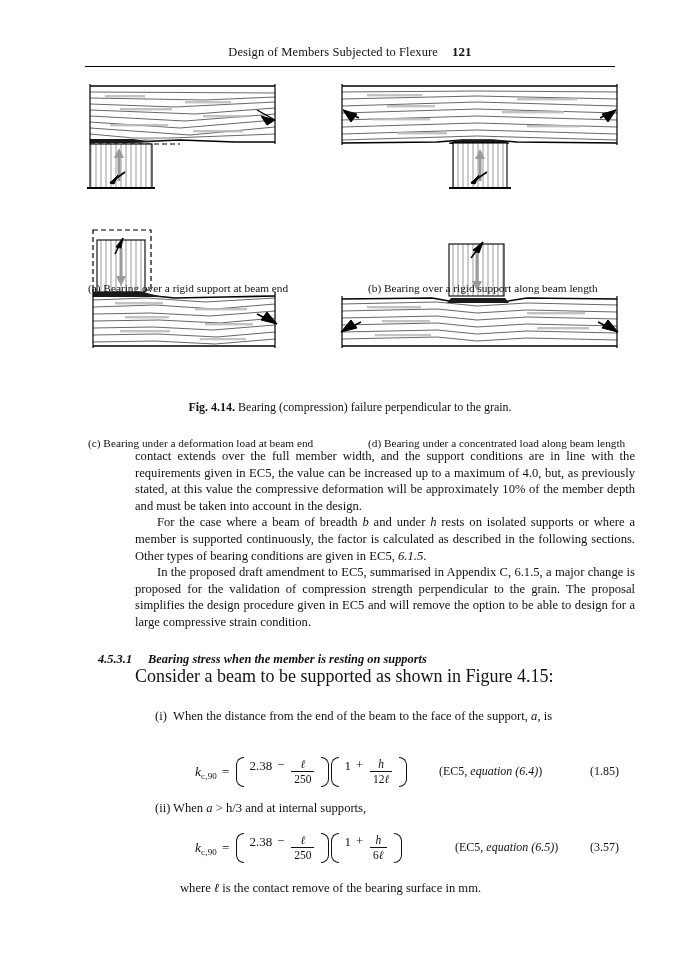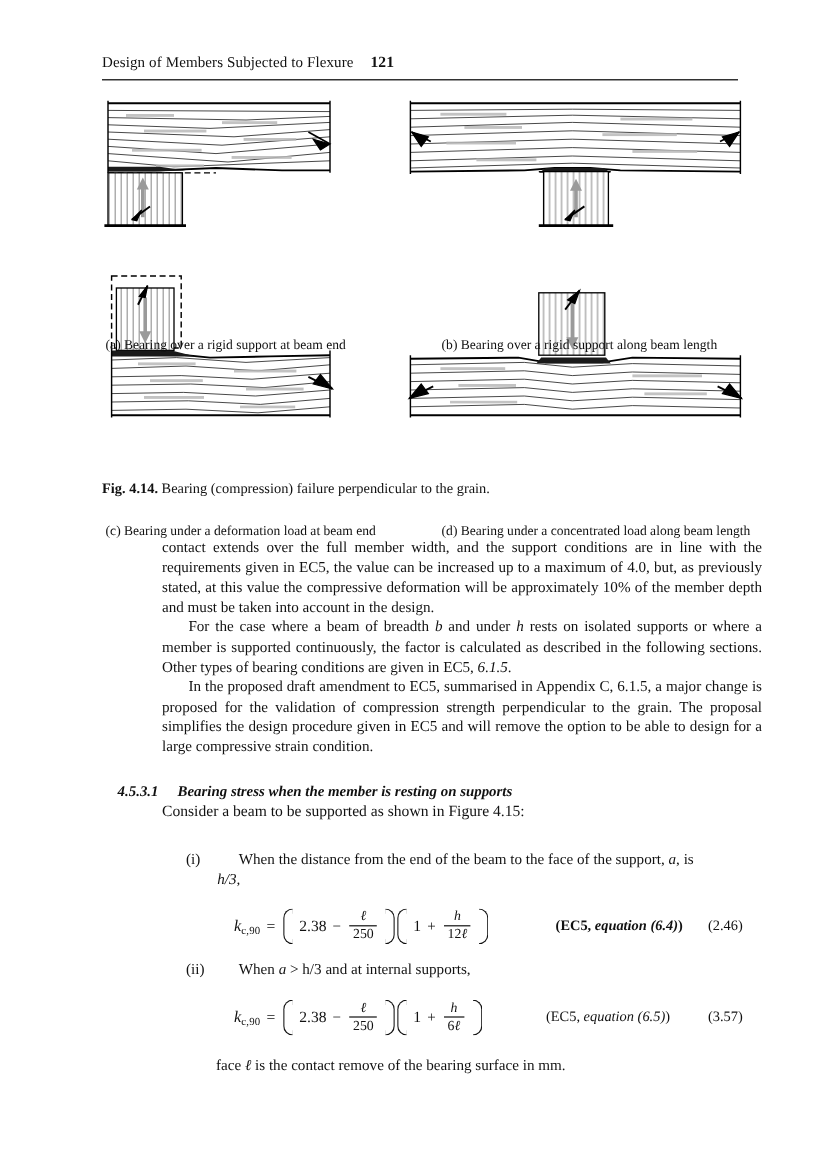--- a/index.html
+++ b/index.html
@@ -15,21 +15,21 @@
     color: #111111;
     overflow: hidden;
   }
 
   
   .page-header {
     position: absolute;
     left: 85px;
     top: 44px;
     width: 530px;
-    text-align: left;
+    text-align: center;
     font-size: 12.5px;
     letter-spacing: .1px;
   }
   .page-header .title { }
   .page-header .folio {
     font-weight: bold;
     margin-left: 14px;
     font-size: 13px;
   }
   .header-rule {
@@ -73,20 +73,21 @@
   .cap-c { left: 88px;  top: 357px; }
   .cap-d { left: 368px; top: 357px; }
   .cap-d .cap-ind { width: 250px; }
 
   .fig-main-caption {
     position: absolute;
     left: 85px;
     top: 400px;
     width: 530px;
     font-size: 12px;
+    text-align: center;
   }
   .fig-main-caption .fig-num { font-weight: bold; }
 
   
   .body-text {
     position: absolute;
     left: 135px;
     top: 448px;
     width: 500px;
     font-size: 12.6px;
@@ -110,42 +111,42 @@
   }
   .section-head .sec-num {
     display: inline-block;
     width: 50px;
   }
   .section-lead {
     position: absolute;
     left: 135px;
     top: 668px;
     width: 500px;
-    font-size: 13px;
+    font-size: 18px;
     line-height: 16.6px;
   }
 
   
   .list-item {
     position: absolute;
     width: 485px;
     font-size: 12.6px;
     line-height: 16.6px;
     text-align: justify;
   }
   .list-item .marker {
     position: absolute;
     left: 0;
     top: 0;
     width: 26px;
     text-align: left;
   }
   .list-item .li-body {
     display: block;
-    margin-left: 44px;
+    margin-left: 18px;
   }
   .li-i  { left: 155px; top: 708px; }
   .li-ii { left: 155px; top: 800px; }
   .li-cont {
     margin-left: 26px;
     display: block;
   }
 
   
   .equation-row {
@@ -200,21 +201,21 @@
     border-right: none;
     border-radius: 14px 0 0 14px;
   }
   .paren-group::after {
     right: 0;
     border-left: none;
     border-radius: 0 14px 14px 0;
   }
   .paren-inner {
     display: inline-flex;
-    align-items: center;
+    align-items: flex-start;
     padding: 3px 4px;
   }
   .op {
     margin: 0 5px;
     font-size: 12.5px;
   }
   .num-plain { font-size: 13px; }
 
   .frac {
     display: inline-flex;
@@ -243,21 +244,21 @@
   }
   .frac .fr-den .ital { font-style: italic; }
   .script-l { font-style: italic; font-family: "Liberation Serif", serif; }
 
   .eq-ref {
     position: absolute;
     top: 12px;
     font-size: 12px;
     white-space: nowrap;
   }
-  .eq-ref-1 { left: 328px; font-weight: bold; }
+  .eq-ref-1 { left: 304px; }
   .eq-ref-2 { left: 320px; }
   .eq-tag {
     position: absolute;
     top: 12px;
     left: 455px;
     font-size: 12px;
   }
 
   .where-line {
     position: absolute;
@@ -532,21 +533,20 @@
 </div>
 
 <div class="section-head">
   <span class="sec-num">4.5.3.1</span><span>Bearing stress when the member is resting on supports</span>
 </div>
 <div class="section-lead">Consider a beam to be supported as shown in Figure 4.15:</div>
 
 <div class="list-item li-i">
   <span class="marker">(i)</span>
   <span class="li-body"><span>When the distance from the end of the beam to the face of the support, </span><i>a</i><span>, is</span></span>
-  <span class="li-cont"><i>h/3,</i></span>
 </div>
 
 <div class="equation-row eq-1">
   <div class="eq-math">
     <span class="eq-lhs"><span>k</span><span class="sub">c,90</span></span>
     <span class="eq-eq">=</span>
     <span class="paren-group">
       <span class="paren-inner">
         <span class="num-plain">2.38</span>
         <span class="op">−</span>
@@ -563,21 +563,21 @@
         <span class="op">+</span>
         <span class="frac">
           <span class="fr-num">h</span>
           <span class="fr-bar"></span>
           <span class="fr-den"><span>12</span><span class="ital">ℓ</span></span>
         </span>
       </span>
     </span>
   </div>
   <div class="eq-ref eq-ref-1"><span>(EC5, </span><i>equation (6.4)</i><span>)</span></div>
-  <div class="eq-tag">(2.46)</div>
+  <div class="eq-tag">(1.85)</div>
 </div>
 
 <div class="list-item li-ii">
   <span class="marker">(ii)</span>
   <span class="li-body"><span>When </span><i>a</i><span> &gt; h/3 and at internal supports,</span></span>
 </div>
 
 <div class="equation-row eq-2">
   <div class="eq-math">
     <span class="eq-lhs"><span>k</span><span class="sub">c,90</span></span>
@@ -602,13 +602,13 @@
           <span class="fr-bar"></span>
           <span class="fr-den"><span>6</span><span class="ital">ℓ</span></span>
         </span>
       </span>
     </span>
   </div>
   <div class="eq-ref eq-ref-2"><span>(EC5, </span><i>equation (6.5)</i><span>)</span></div>
   <div class="eq-tag">(3.57)</div>
 </div>
 
-<div class="where-line"><span>face </span><i>ℓ</i><span> is the contact remove of the bearing surface in mm.</span></div>
+<div class="where-line"><span>where </span><i>ℓ</i><span> is the contact remove of the bearing surface in mm.</span></div>
 
 </body></html>

